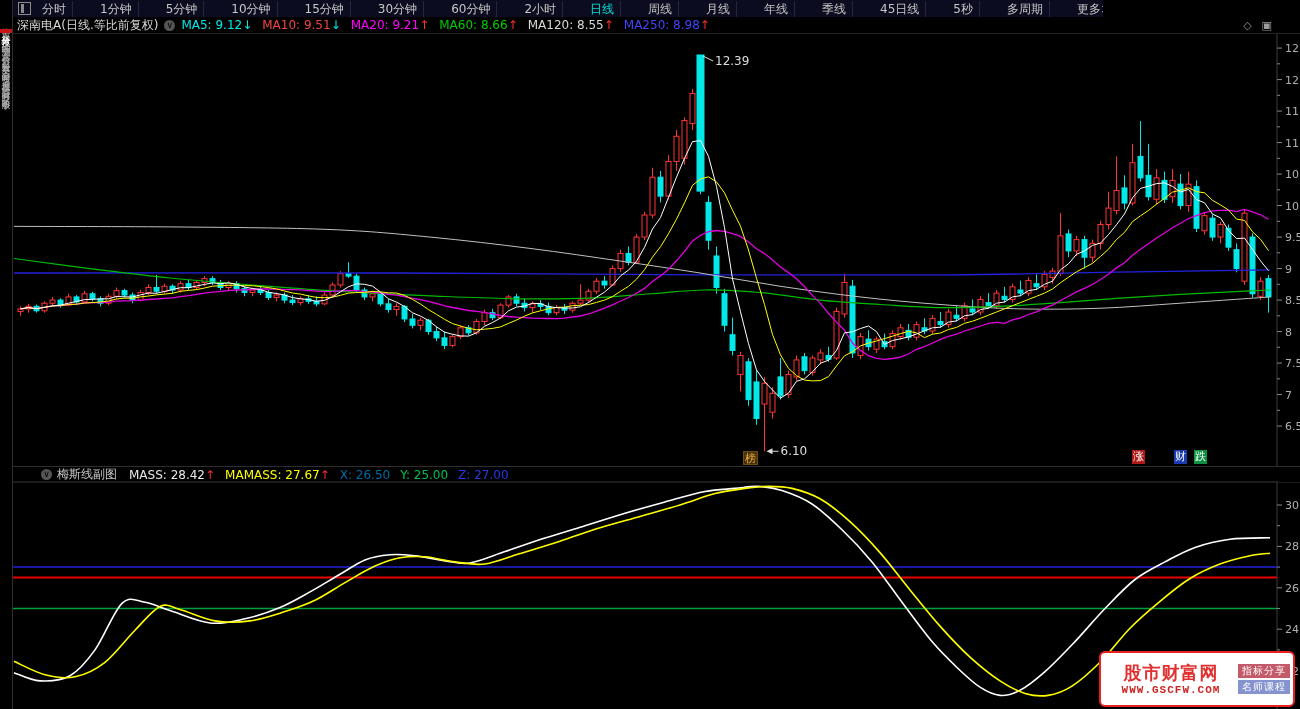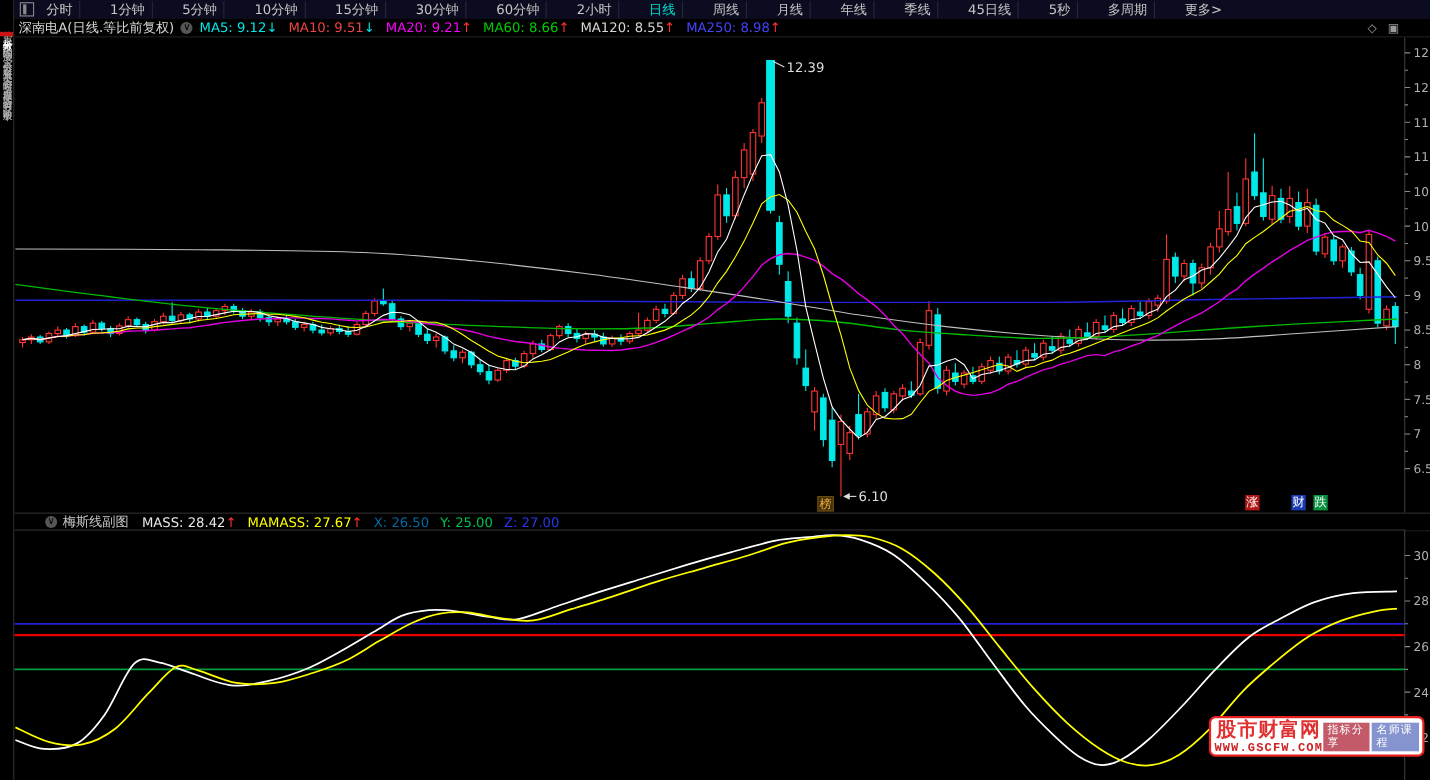--- a/index.html
+++ b/index.html
@@ -1,18 +1,18 @@
 <!DOCTYPE html>
 <html><head>
 <meta charset="utf-8">
 <style>
   html,body{margin:0;padding:0;background:#000;}
   body{width:1300px;height:709px;overflow:hidden;position:relative;
        font-family:"DejaVu Sans","Liberation Sans",sans-serif;-webkit-font-smoothing:none;}
-  .toolbar{position:absolute;left:13px;top:0;width:1287px;height:17px;background:#0c0c20;
+  .toolbar{position:absolute;left:13px;top:0;width:1090px;height:17px;background:#0c0c20;
            border-bottom:1px solid #24243a;display:flex;align-items:center;font-size:12px;color:#c6c6c6;}
   .tb-left{display:flex;flex:1;min-width:0;overflow:hidden;}
   .tb-right{display:flex;padding-right:12px;}
   .menu-item{padding:0 6px;line-height:16px;white-space:nowrap;cursor:default;}
   .menu-item+.menu-item{border-left:1px solid #26263e;padding-left:27px;}
   .menu-item.active{color:#00e0d0;}
   .win-icon{width:11px;height:11px;border:1px solid #8a8a8a;margin:0 5px;position:relative;flex:none;}
   .win-icon::after{content:"";position:absolute;left:2px;top:1px;bottom:1px;width:3px;background:#8a8a8a;}
   .titlebar{position:absolute;left:13px;top:17px;width:1287px;height:16px;background:#000;
             display:flex;align-items:center;font-size:12px;color:#d8d8d8;}
@@ -31,28 +31,28 @@
   .sub-header{position:absolute;left:13px;top:466px;width:1287px;height:15px;background:#000;
               border-top:1px solid #2e2e2e;border-bottom:1px solid #1c1c1c;display:flex;align-items:center;
               font-size:12px;color:#c8c8c8;white-space:nowrap;}
   .sub-header .chev-circle{margin:0 5px 0 28px;}
   .sub-val{margin-right:10px;}
   #sub-chart{position:absolute;left:13px;top:481px;}
   .badge{position:absolute;font-size:11px;line-height:13px;color:#fff;text-align:center;
          width:13px;height:14px;cursor:default;}
   .bang-badge{position:absolute;left:743px;top:451px;width:15px;height:14px;background:#46300a;
               color:#f0b040;font-size:11px;line-height:14px;text-align:center;border:1px solid #6b4d10;box-sizing:border-box;}
-  .watermark{position:absolute;left:1099px;top:651px;width:196px;height:37px;background:#fff;
+  .watermark{position:absolute;left:1099px;top:651px;width:196px;height:56px;background:#fff;
              border:2px solid #e82020;border-radius:6px;display:flex;align-items:center;
              justify-content:space-between;padding:1px 3px;box-sizing:border-box;}
   .wm-left{display:flex;flex-direction:column;align-items:center;flex:1;}
   .wm-name{font-size:18px;font-weight:bold;color:#e03030;letter-spacing:1px;line-height:22px;}
   .wm-url{font-family:Liberation Mono, monospace;font-size:11px;font-weight:bold;
           color:#cc2525;letter-spacing:1px;}
-  .wm-right{display:flex;gap:2px;}
+  .wm-right{display:flex;flex-direction:column;gap:2px;}
   .wm-badge{font-size:10px;color:#fff;padding:1px 4px;letter-spacing:1px;line-height:12px;}
   .wm-badge.b1{background:#c25a6a;}
   .wm-badge.b2{background:#8593cf;}
 </style>
 </head>
 <body>
 
 <div class="sidebar" id="sidebar">
     <div class="side-item">走势</div>
     <div class="side-item active">技术分析</div>

